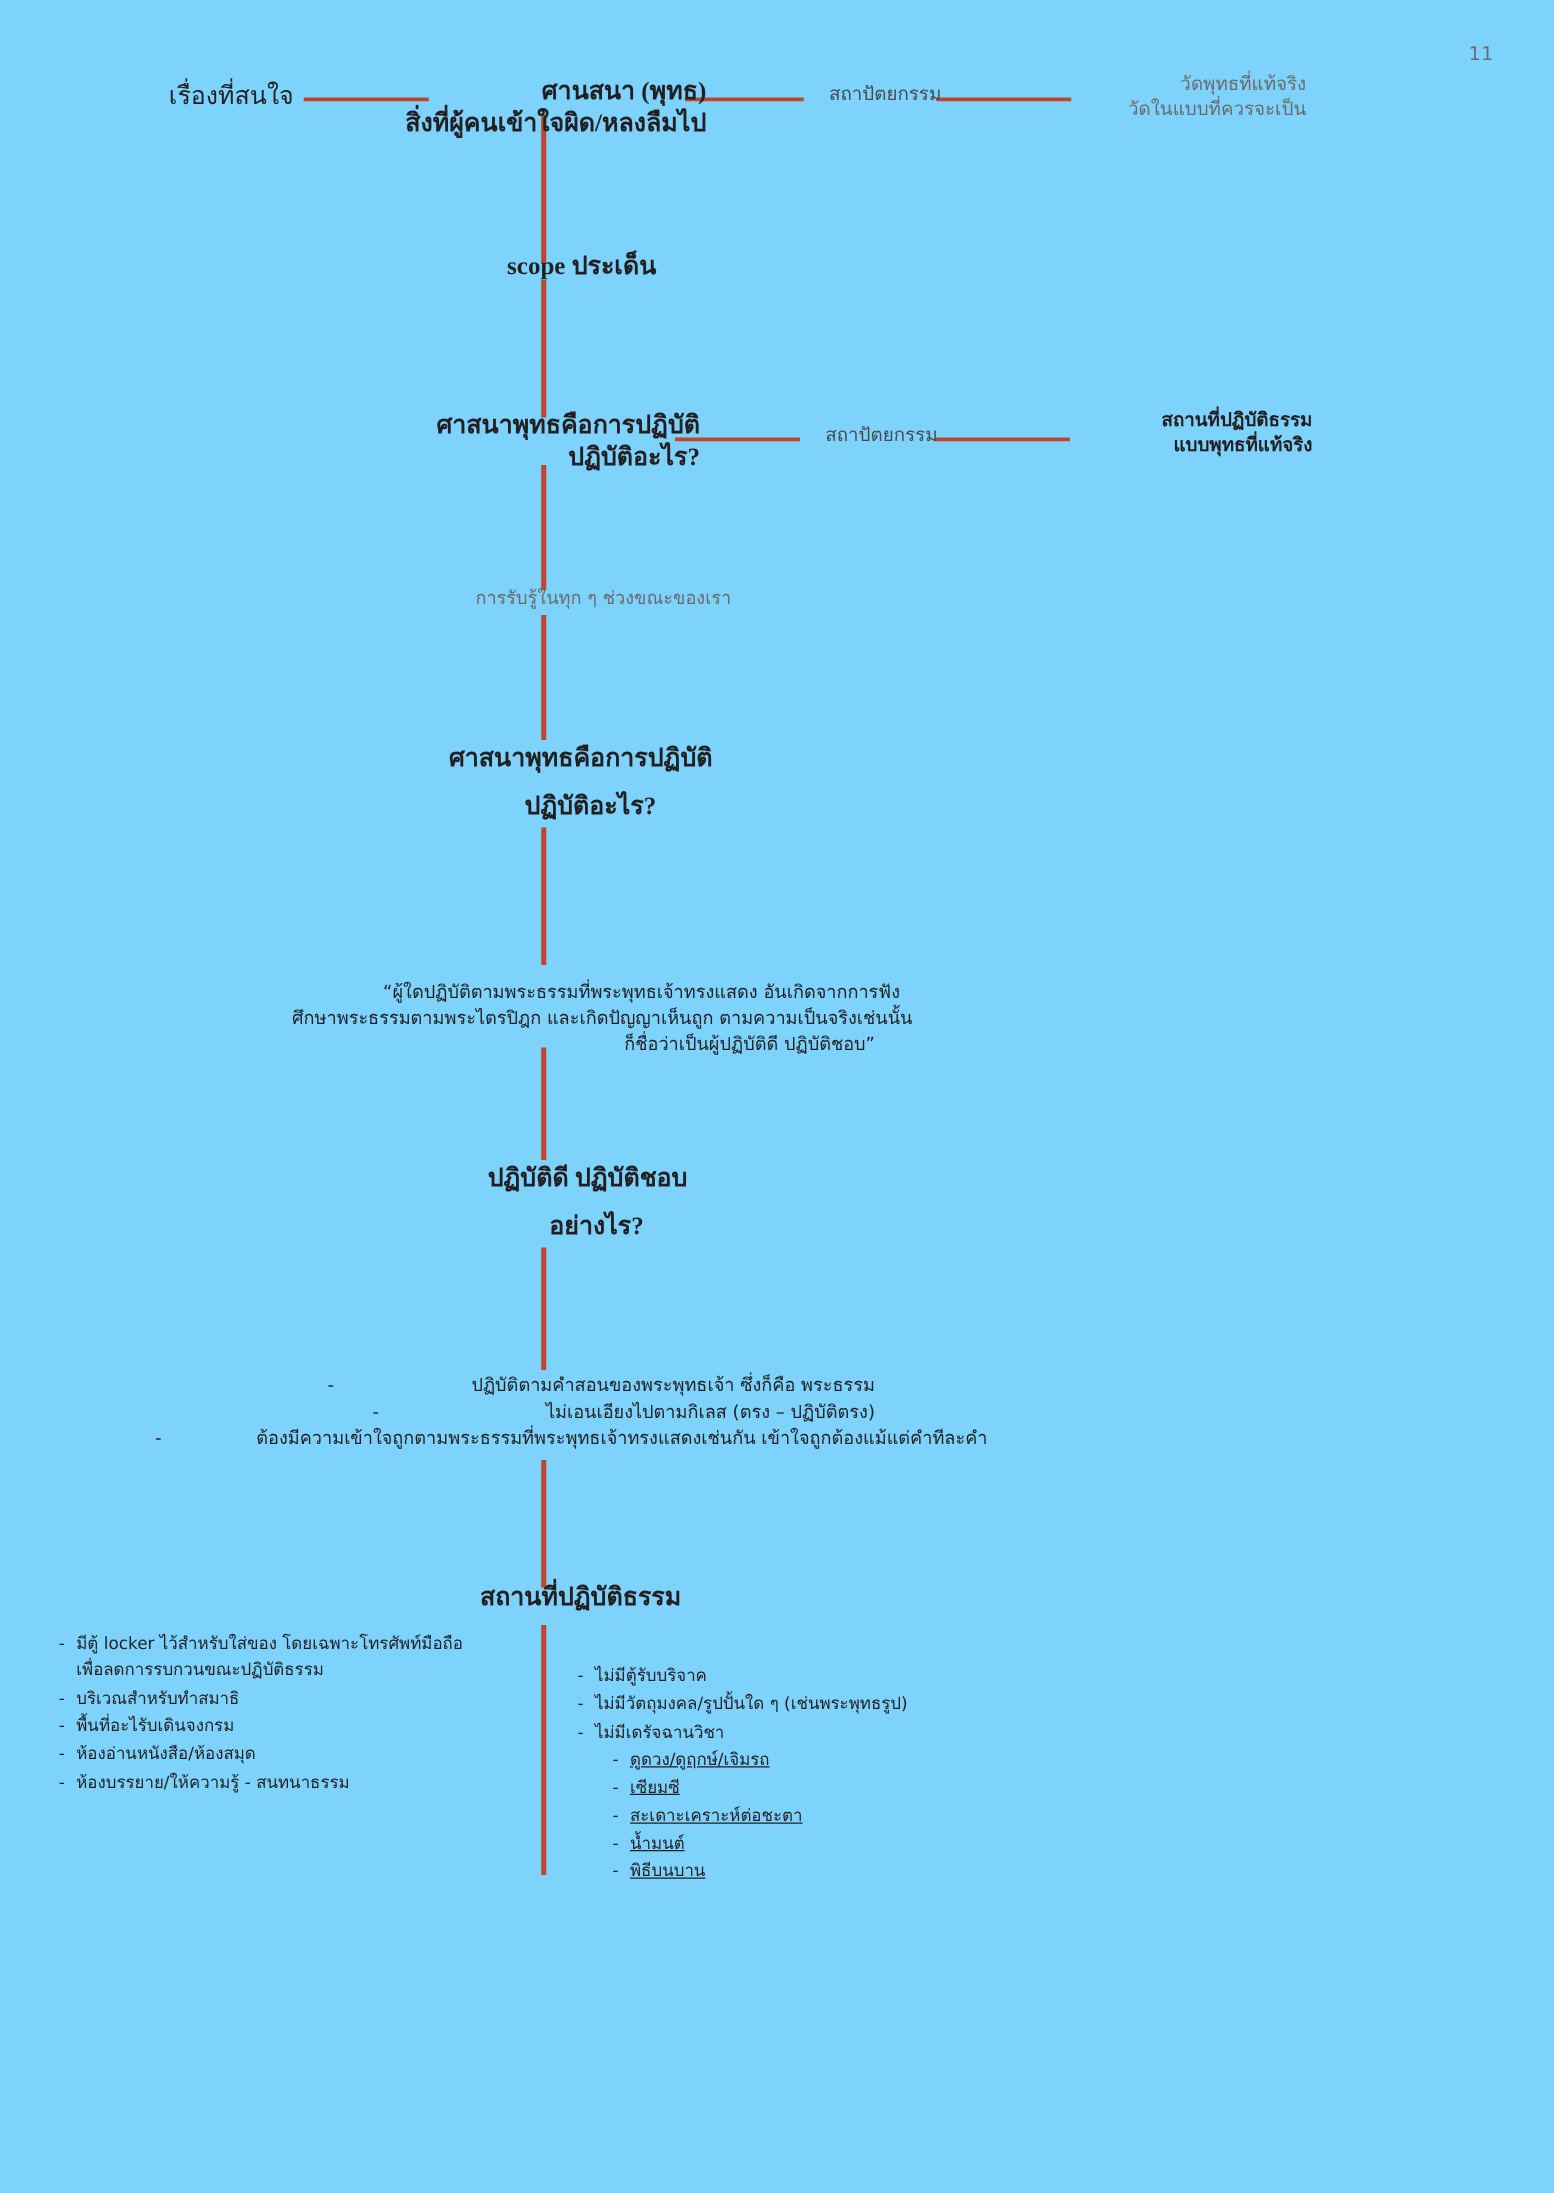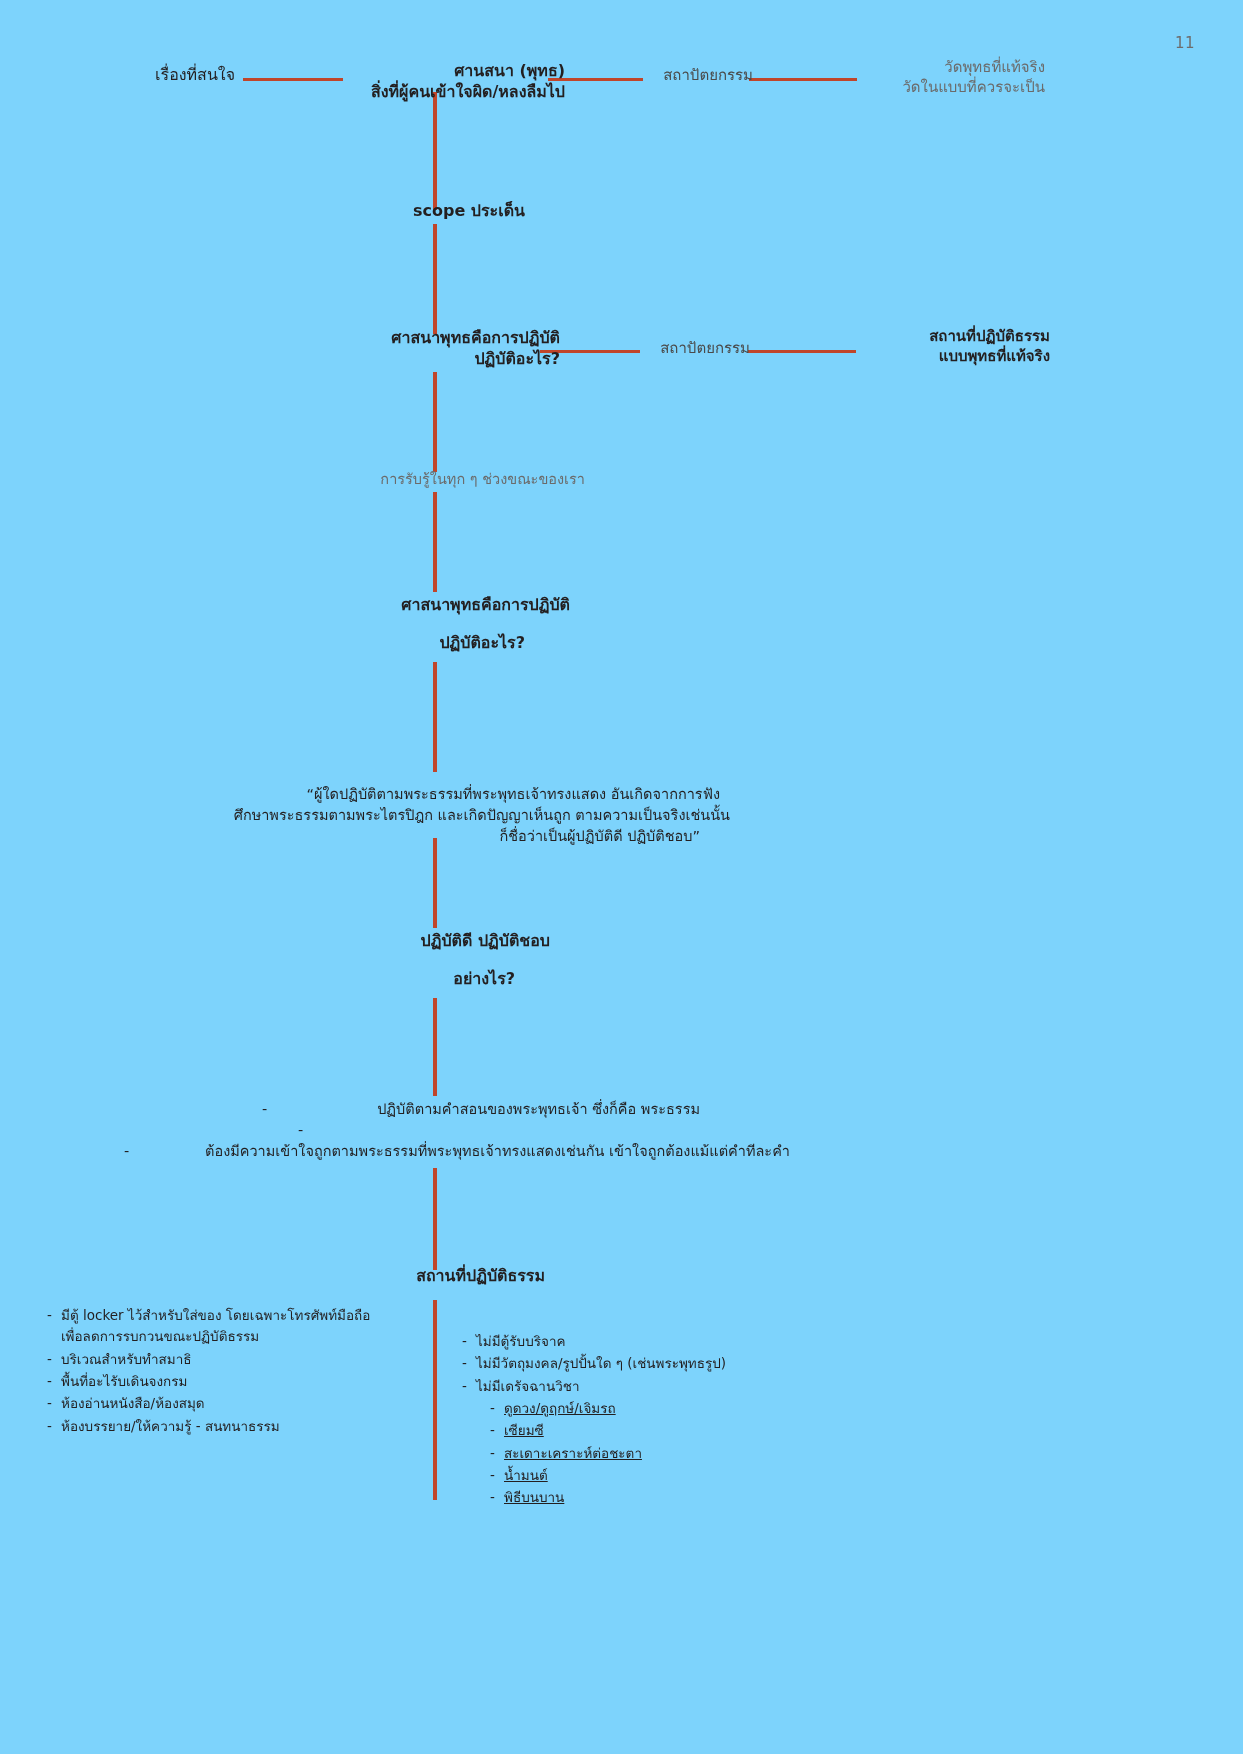--- a/index.html
+++ b/index.html
@@ -52,21 +52,21 @@
     line-height: 1.32;
     white-space: pre-line;
   }
   .node.center  { text-align: right; }
   .node.right   { text-align: right; }
 
   .t-dark   { color: #231f20; }
   .t-gray   { color: #6b6b6b; }
   .t-mid    { color: #4a4a4a; }
 
-  .fs-head    { font-size: 16px; }
+  .fs-head    { font-size: 20px; font-family: Liberation Serif, serif; }
   .fs-sub     { font-size: 15px; }
   .fs-body    { font-size: 14.5px; }
 
   .w-bold { font-weight: 600; }
   .w-norm { font-weight: 400; }
 
   
   .bullets {
     position: absolute;
     font-size: 13.5px;
@@ -148,20 +148,21 @@
   <div class="node center fs-head w-bold t-dark" style="left:345px; top:632px; width:180px;">ปฏิบัติอะไร?</div>
 
   <div class="node center fs-body w-norm t-dark" style="left:160px; top:785px; width:560px;">“ผู้ใดปฏิบัติตามพระธรรมที่พระพุทธเจ้าทรงแสดง อันเกิดจากการฟัง</div>
   <div class="node center fs-body w-norm t-dark" style="left:150px; top:806px; width:580px;">ศึกษาพระธรรมตามพระไตรปิฎก และเกิดปัญญาเห็นถูก ตามความเป็นจริงเช่นนั้น</div>
   <div class="node center fs-body w-norm t-dark" style="left:180px; top:827px; width:520px;">ก็ชื่อว่าเป็นผู้ปฏิบัติดี ปฏิบัติชอบ”</div>
 
   <div class="node center fs-head w-bold t-dark" style="left:325px; top:930px; width:225px;">ปฏิบัติดี ปฏิบัติชอบ</div>
   <div class="node center fs-head w-bold t-dark" style="left:355px; top:968px; width:160px;">อย่างไร?</div>
 
   <div class="node center fs-body w-norm t-dark" style="left:200px; top:1100px; width:500px;">ปฏิบัติตามคำสอนของพระพุทธเจ้า ซึ่งก็คือ พระธรรม</div>
+  <div class="node center fs-body w-norm t-dark" style="left:200px; top:1121px; width:500px;">ไม่เอนเอียงไปตามกิเลส (ตรง – ปฏิบัติตรง)</div>
   <div class="node center fs-body w-norm t-dark" style="left:110px; top:1142px; width:680px;">ต้องมีความเข้าใจถูกตามพระธรรมที่พระพุทธเจ้าทรงแสดงเช่นกัน เข้าใจถูกต้องแม้แต่คำทีละคำ</div>
 
   <div class="node fs-body t-dark" style="left:262px; top:1100px;">-</div>
   <div class="node fs-body t-dark" style="left:298px; top:1121px;">-</div>
   <div class="node fs-body t-dark" style="left:124px; top:1142px;">-</div>
 
   <div class="node center fs-head w-bold t-dark" style="left:330px; top:1265px; width:215px;">สถานที่ปฏิบัติธรรม</div>
 
   <div class="bullets" style="left:45px; top:1305px; width:370px;">
     <ul id="left-list">

